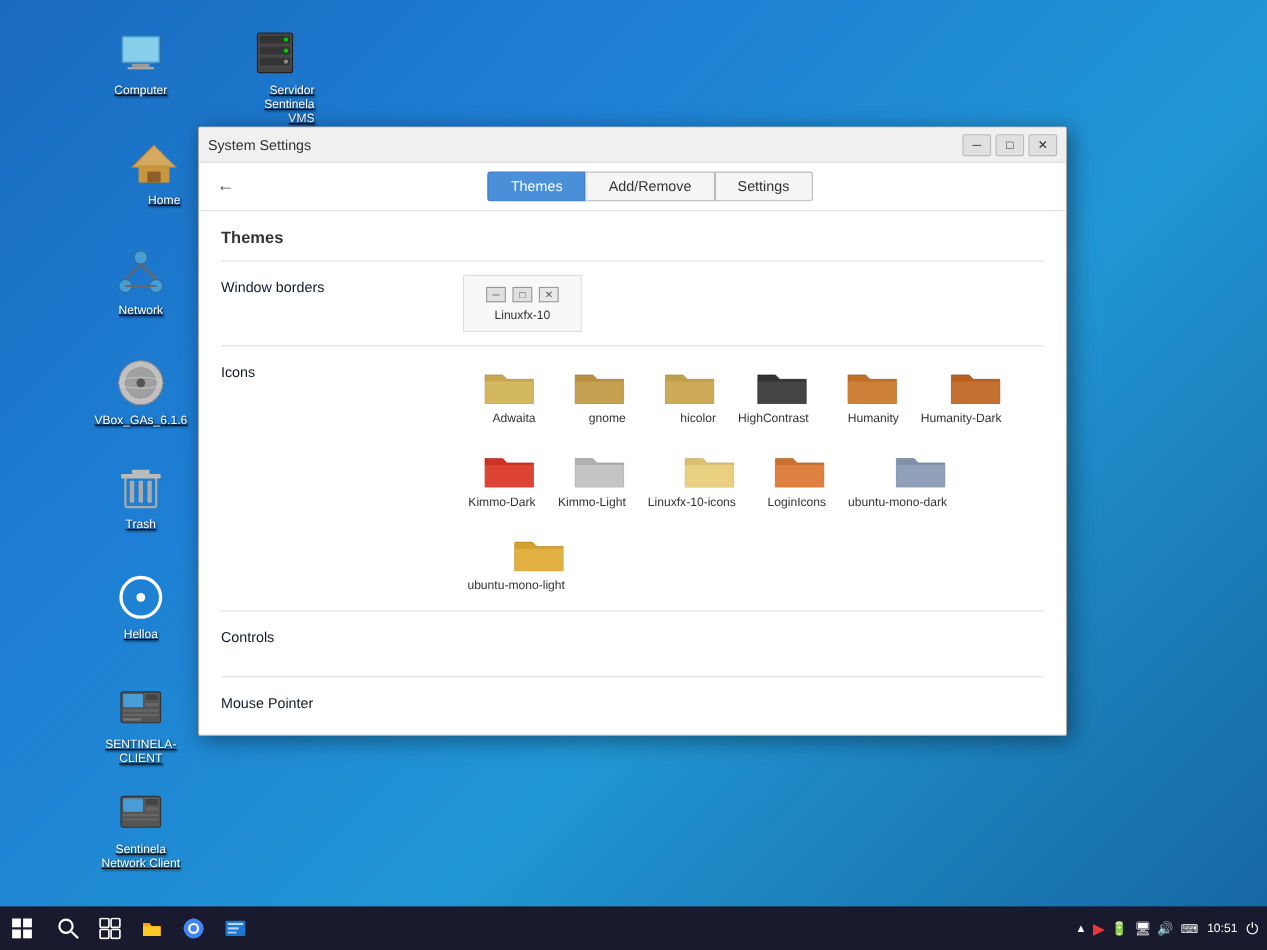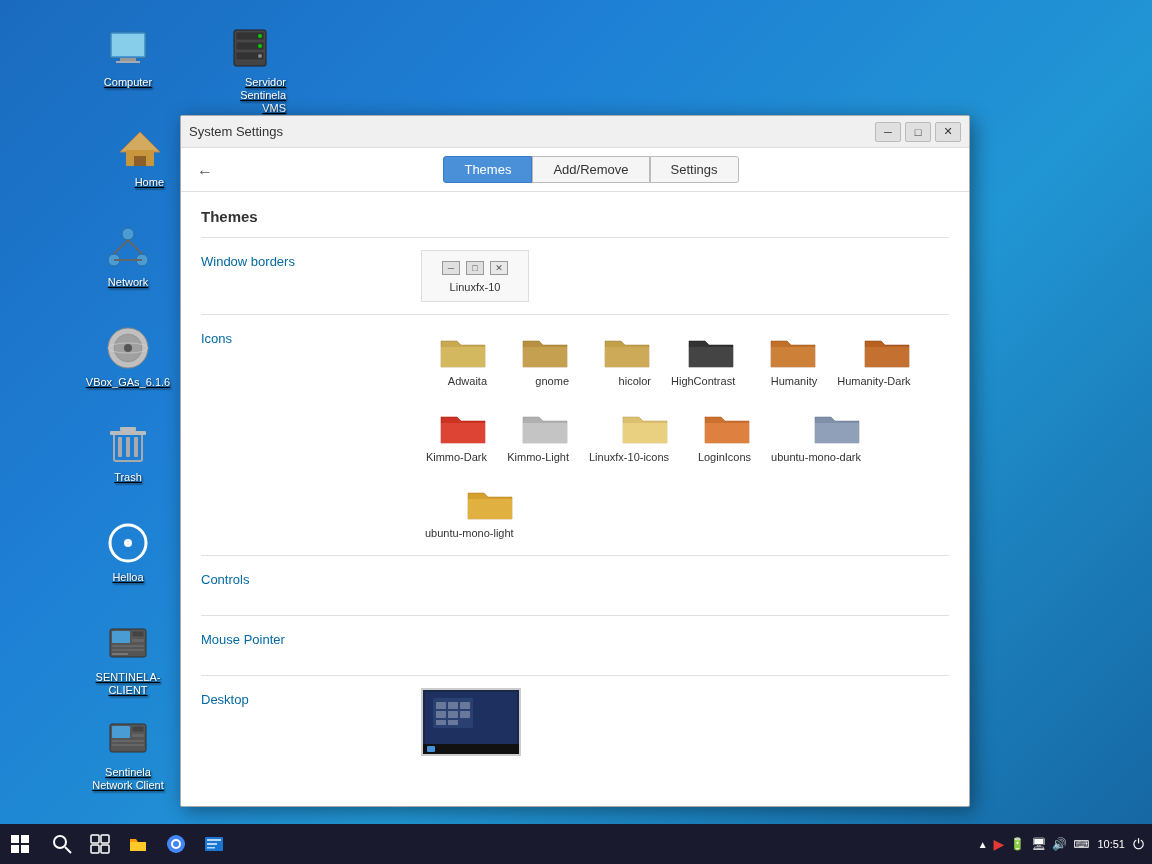--- a/index.html
+++ b/index.html
@@ -98,21 +98,21 @@
       align-items: center;
       gap: 6px;
     }
 
     
     .window {
       position: absolute;
       top: 115px;
       left: 180px;
       width: 790px;
-      height: 692px;
+      height: 554px;
       background: white;
       border: 1px solid #aaa;
       border-radius: 2px;
       box-shadow: 4px 4px 20px rgba(0,0,0,0.4);
       display: flex;
       flex-direction: column;
     }
     .window-titlebar {
       display: flex;
       align-items: center;
@@ -202,21 +202,21 @@
     .theme-row {
       display: flex;
       align-items: flex-start;
       border-top: 1px solid #e0e0e0;
       padding: 12px 0;
       min-height: 60px;
     }
     .theme-row-label {
       width: 220px;
       font-size: 13px;
-      color: #0369a1;
+      color: #0f172a;
       padding-top: 4px;
       flex-shrink: 0;
     }
     .theme-row-content {
       flex: 1;
       display: flex;
       flex-wrap: wrap;
       gap: 12px;
       align-items: center;
     }

